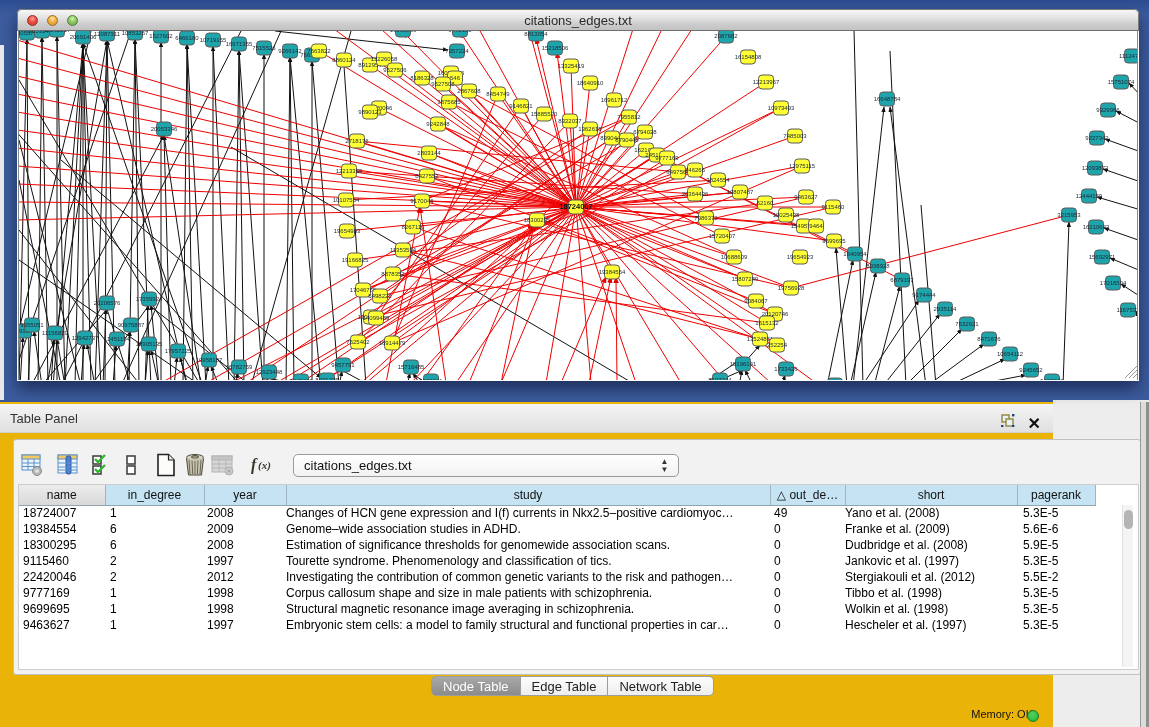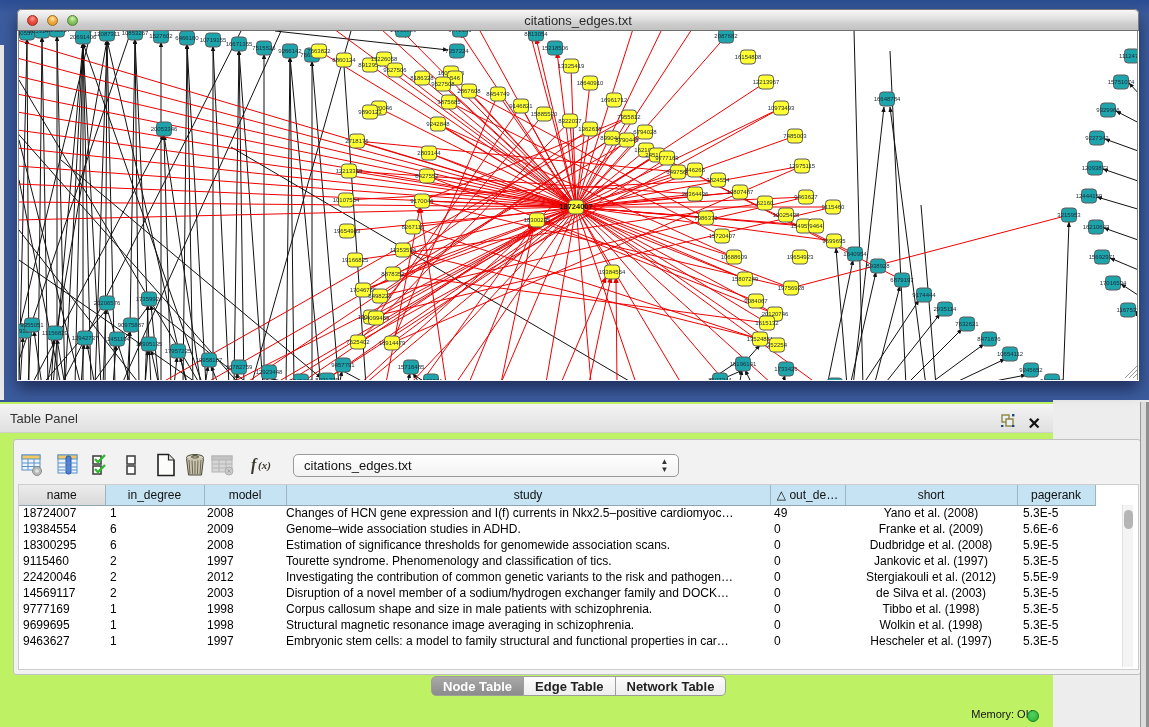--- a/index.html
+++ b/index.html
@@ -9,43 +9,43 @@
   box-shadow:0 8px 16px rgba(0,0,25,.5);background:#fff}
 #gtitle{position:absolute;left:0;top:0;width:100%;height:22px;border-radius:5px 5px 0 0;
   background:linear-gradient(180deg,#f7f7f7 0,#e3e3e3 40%,#cdcdcd 70%,#c2c2c2 100%);
   border:1px solid #7c7c7c;border-bottom:1px solid #6f6f6f;
   text-align:center;font-size:13px;color:#2a2a2a;line-height:22px;font-weight:normal}
 .tl{position:absolute;top:6px;width:11px;height:11px;border-radius:50%}
 #tl1{left:10px;background:radial-gradient(circle at 50% 30%,#ff9d96 0,#ed4e42 45%,#c93a30 100%);border:1px solid #9a2b24}
 #tl2{left:30px;background:radial-gradient(circle at 50% 30%,#ffe9a8 0,#f0ad43 45%,#d8932f 100%);border:1px solid #9f6d1e}
 #tl3{left:50px;background:radial-gradient(circle at 50% 30%,#d2f3b2 0,#8cc863 45%,#6ba348 100%);border:1px solid #567f36}
 #gcanvas{position:absolute;left:1px;top:22px;width:1120px;height:349px;background:#fff;overflow:hidden;border-left:1px solid #888;border-right:1px solid #888}
-#tpanel{position:absolute;left:0;top:400px;width:1053px;height:327px;background:#bef264;border-top:2px solid #34549b}
+#tpanel{position:absolute;left:0;top:400px;width:1053px;height:327px;background:#eab308;border-top:2px solid #34549b}
 #tptitle{position:absolute;left:0;top:2px;width:100%;height:29px;background:linear-gradient(180deg,#f4f4f4,#e0e0e0);border-bottom:1px solid #cfcfcf;font-size:13px;color:#333;line-height:29px;padding-left:10px}
 #tpfloat{position:absolute;right:38px;top:10px;width:14px;height:13px}
 #tpclose{position:absolute;right:12px;top:5px;font-size:16px;font-weight:bold;color:#111}
 #tpbox{position:absolute;left:13px;top:37px;width:1128px;height:236px;background:#f2f2f2;border:1px solid #c0c0c0;border-radius:3px}
 #toolbar{position:absolute;left:0;top:13px;height:30px;width:100%}
 .tbi{position:absolute;top:0}
 #dropdown{position:absolute;left:279px;top:1px;width:386px;height:23px;background:linear-gradient(180deg,#ffffff,#f2f2f2);border:1px solid #9a9a9a;border-radius:5px;font-size:13px;color:#111;line-height:22px;padding-left:10px}
 #spin{position:absolute;right:8px;top:3px;width:11px;height:16px;font-size:8px;color:#333;line-height:8px;text-align:center}
 #tblwrap{position:absolute;left:4px;top:44px;width:1121px;height:186px;background:#fff;overflow:hidden;border:1px solid #cdcdcd}
 table{border-collapse:collapse;table-layout:fixed;width:1076px;font-size:12px}
 th{background:#c5e3f2;border-right:1px solid #9fb6c2;border-bottom:1px solid #8fa6b2;height:20px;font-weight:normal;color:#111;overflow:hidden;white-space:nowrap}
 td{height:16px;padding:0;color:#000;overflow:hidden;white-space:nowrap}
 td.c1{padding-left:4px;width:86px}
 td.c2{padding-left:5px;width:99px}
 td.c3{padding-left:3px;width:82px}
 td.c4{width:484px}
 td.c5{padding-left:4px;width:75px}
-td.c6{width:172px;text-align:center}
+td.c6{width:172px;}
 td.c7{padding-left:6px;width:78px}
 #vscroll{position:absolute;right:5px;top:20px;width:11px;height:162px;background:#f4f4f4;border-left:1px solid #e2e2e2}
 #vthumb{position:absolute;left:1px;top:5px;width:9px;height:19px;background:#b5b5b5;border-radius:5px}
-#tabs{position:absolute;left:431px;top:274px;height:20px;display:flex;font-size:13px;font-weight:bold}
+#tabs{position:absolute;left:431px;top:274px;height:20px;display:flex;font-size:13px;font-weight:normal}
 .tab{height:20px;line-height:19px;padding:0 11px;background:linear-gradient(180deg,#fdfdfd,#ededed);border:1px solid #9d9d9d;border-left:none;color:#222}
 .tab.first{border-left:1px solid #9d9d9d;border-radius:5px 0 0 5px;background:linear-gradient(180deg,#a9a9a9,#8b8b8b);color:#fff}
 .tab.last{border-radius:0 5px 5px 0}
 #memok{position:absolute;right:20px;bottom:7px;font-size:11px;color:#111}
 #rstrip{position:absolute;left:1140px;top:0;width:6px;height:327px;background:#dcdcdc;border-left:1px solid #9a9a9a}
 #rstrip2{position:absolute;left:1146px;top:0;width:3px;height:327px;background:#8f8f8f}
 #memdot{position:absolute;right:14px;bottom:5px;width:12px;height:12px;border-radius:50%;background:radial-gradient(circle at 45% 35%,#55d060 0,#35c046 60%,#27a337 100%);border:1px solid #1d7a28}
 </style></head><body>
 <div id="stage">
   <div id="desktop"></div>
@@ -963,21 +963,21 @@
               <col style="width:82px">
               <col style="width:484px">
               <col style="width:75px">
               <col style="width:172px">
               <col style="width:78px">
             </colgroup>
         <thead>
               <tr>
                 <th style="background:linear-gradient(180deg,#ececec,#d9d9d9)">name</th>
                 <th>in_degree</th>
-                <th>model</th>
+                <th>year</th>
                 <th>study</th>
                 <th>△ out_de…</th>
                 <th>short</th>
                 <th>pagerank</th>
               </tr>
             </thead>
         <tbody>
 <tr>
                 <td class="c1">18724007</td>
                 <td class="c2">1</td>
@@ -1014,30 +1014,21 @@
                 <td class="c6">Jankovic et al. (1997)</td>
                 <td class="c7">5.3E-5</td>
               </tr>
 <tr>
                 <td class="c1">22420046</td>
                 <td class="c2">2</td>
                 <td class="c3">2012</td>
                 <td class="c4">Investigating the contribution of common genetic variants to the risk and pathogen…</td>
                 <td class="c5">0</td>
                 <td class="c6">Stergiakouli et al. (2012)</td>
-                <td class="c7">5.5E-9</td>
-              </tr>
-<tr>
-                <td class="c1">14569117</td>
-                <td class="c2">2</td>
-                <td class="c3">2003</td>
-                <td class="c4">Disruption of a novel member of a sodium/hydrogen exchanger family and DOCK…</td>
-                <td class="c5">0</td>
-                <td class="c6">de Silva et al. (2003)</td>
-                <td class="c7">5.3E-5</td>
+                <td class="c7">5.5E-2</td>
               </tr>
 <tr>
                 <td class="c1">9777169</td>
                 <td class="c2">1</td>
                 <td class="c3">1998</td>
                 <td class="c4">Corpus callosum shape and size in male patients with schizophrenia.</td>
                 <td class="c5">0</td>
                 <td class="c6">Tibbo et al. (1998)</td>
                 <td class="c7">5.3E-5</td>
               </tr>

